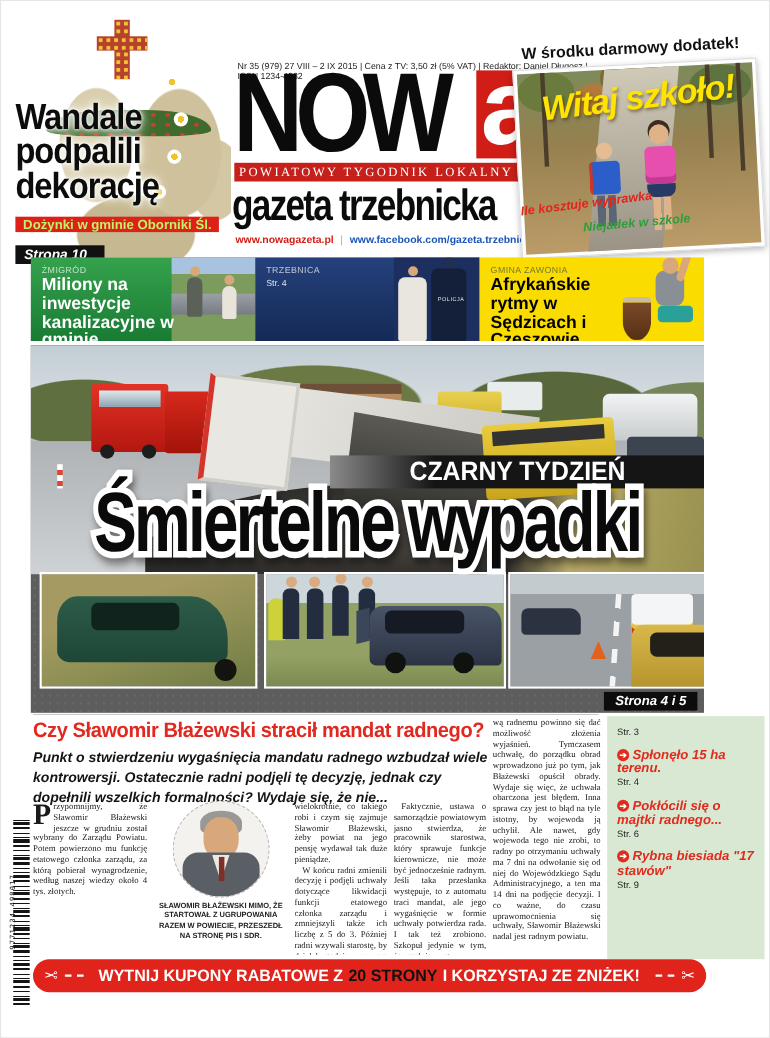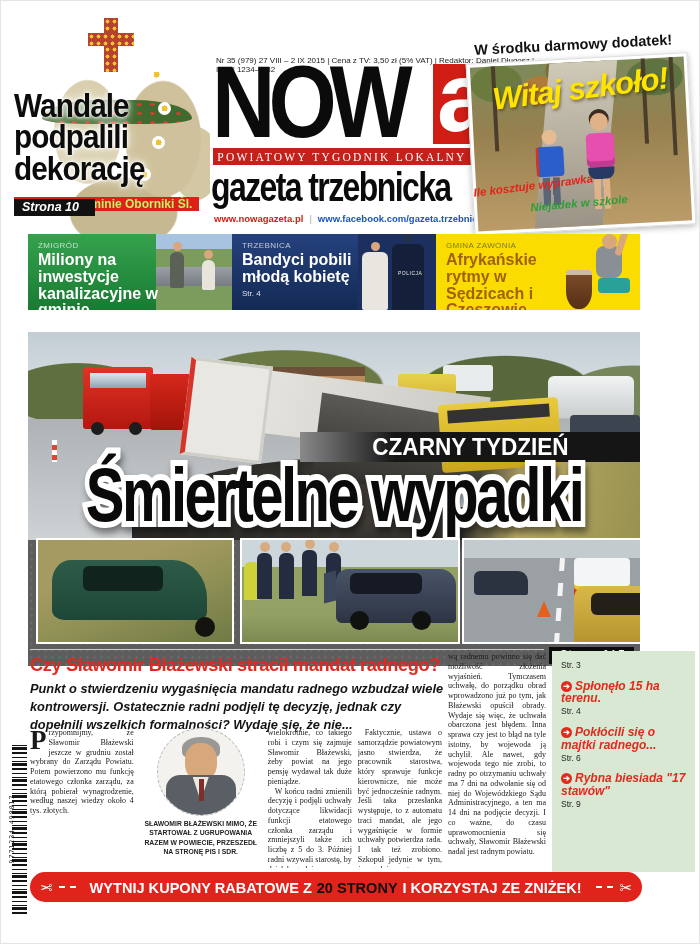--- a/index.html
+++ b/index.html
@@ -23,21 +23,21 @@
     background-image:radial-gradient(#f2c230 1.8px, transparent 2.2px);background-size:7px 7px;}
   .daisy{position:absolute;width:13px;height:13px;border-radius:50%;
     background:radial-gradient(#f0c431 0 3px,#fff 3px 7px,transparent 7px);}
   .d1{left:148px;top:62px;} .d2{left:156px;top:96px;} .d3{left:150px;top:130px;} .d4{left:136px;top:162px;}
 
   .tl-head{position:absolute;left:14px;top:90px;width:220px;font-size:33px;font-weight:bold;
     line-height:.95;letter-spacing:-1px;color:#0c0c0c;transform:scaleX(.9);transform-origin:left top;
     text-shadow:0 0 6px #fff,0 0 12px #fff,0 0 3px #fff;}
   .tl-kicker{position:absolute;left:14px;top:197px;background:#dd2118;color:#bef264;
     font-size:12px;font-weight:bold;padding:0 7px;}
-  .tl-page{position:absolute;left:14px;top:199px;background:#111;color:#fff;
+  .tl-page{position:absolute;left:14px;top:223px;background:#111;color:#fff;
     font-size:12.5px;font-weight:bold;font-style:italic;padding:1px 16px 2px 8px;}
 
   
   .issue{position:absolute;left:216px;top:56px;width:330px;font-size:8px;color:#1c1c1c;}
   .logo-row{position:absolute;left:212px;top:62px;display:flex;align-items:flex-start;}
   .logo-now{font-size:102px;font-weight:bold;line-height:.8;letter-spacing:-8px;color:#0b0b0b;
     transform:scaleX(.86);transform-origin:left top;}
   .logo-abox{width:62px;height:80px;background:#d01d16;margin-left:-4px;margin-top:2px;
     display:flex;align-items:center;justify-content:center;overflow:hidden;}
   .logo-a{font-size:98px;font-weight:bold;color:#fff;line-height:.62;margin-top:-14px;}
@@ -89,21 +89,21 @@
   
   .strip{position:absolute;left:28px;top:234px;width:612px;height:76px;display:flex;}
   .panel{width:204px;position:relative;overflow:hidden;}
   .panel1{background:linear-gradient(180deg,#35a24d,#197b33);}
   .panel2{background:linear-gradient(180deg,#25417d,#142a55);}
   .panel3{background:#fadc00;}
   .pn-txt{position:relative;z-index:2;padding:7px 0 0 10px;width:128px;}
   .pn-kicker{font-size:8px;letter-spacing:.4px;color:rgba(255,255,255,.7);}
   .pn-title{font-size:16px;font-weight:bold;line-height:1.05;color:#fff;margin-top:2px;}
   .pn-page{font-size:8px;color:rgba(255,255,255,.85);margin-top:3px;}
-  .panel3 .pn-kicker{color:rgba(25,45,90,.6);} .panel3 .pn-title{color:#a16207;} .panel3 .pn-page{color:rgba(25,45,90,.75);}
+  .panel3 .pn-kicker{color:rgba(25,45,90,.6);} .panel3 .pn-title{color:#000000;} .panel3 .pn-page{color:rgba(25,45,90,.75);}
 
   .p1a{position:absolute;right:0;top:0;width:76px;height:100%;
     background:linear-gradient(180deg,#a8c3e0 0 20%,#7c9c5e 20% 100%);}
   .p1-deck{position:absolute;left:0;top:44%;width:100%;height:24%;background:linear-gradient(#9aa0a6,#767c81);}
   .fig{position:absolute;border-radius:6px 6px 2px 2px;}
   .fig .hd{width:9px;height:9px;border-radius:50%;background:#d8a87c;margin:-10px auto 0;}
   .p1-m1{left:14px;top:18px;width:14px;height:36px;background:#5c6157;}
   .p1-m2{left:46px;top:26px;width:13px;height:30px;background:#e8e4da;}
   .p2a{position:absolute;right:0;top:0;width:78px;height:100%;background:#1c2f5e;}
   .p2-cop{left:34px;top:10px;width:32px;height:66px;background:#141f3a;}
@@ -112,21 +112,21 @@
   .p2-vic{left:4px;top:18px;width:26px;height:58px;background:#e9e6df;}
   .p3a{position:absolute;right:0;top:0;width:82px;height:100%;}
   .p3-drum{position:absolute;left:8px;top:36px;width:26px;height:34px;border-top:5px solid #cbbba6;
     background:linear-gradient(#7a4a28,#552f15);border-radius:4px 4px 12px 12px/4px 4px 18px 18px;}
   .p3-torso{position:absolute;left:38px;top:12px;width:26px;height:32px;background:#8a8f96;border-radius:8px;}
   .p3-head{position:absolute;left:44px;top:0px;width:15px;height:15px;border-radius:50%;background:#d8a87c;box-shadow:0 -2px 0 1px #4a3categorical;}
   .p3-legs{position:absolute;left:40px;top:44px;width:32px;height:15px;background:#2aa198;border-radius:4px;}
   .p3-arm{position:absolute;left:60px;top:-4px;width:7px;height:26px;background:#d8a87c;border-radius:4px;transform:rotate(18deg);}
 
   
-  .main{position:absolute;left:28px;top:332px;width:612px;height:334px;background:#5d5d5d;
+  .main{position:absolute;left:28px;top:314px;width:612px;height:334px;background:#5d5d5d;
     background-image:radial-gradient(#6a6a6a 1px,transparent 1.4px);background-size:7px 7px;overflow:hidden;}
   .road-art{position:absolute;left:0;top:0;width:100%;height:208px;overflow:hidden;background:#b9bdc0;}
   .ra-sky{position:absolute;left:0;top:0;width:100%;height:36%;background:linear-gradient(#c2cdd4,#dde3e6);}
   .ra-trees{position:absolute;left:0;top:6%;width:100%;height:38%;
     background:
       radial-gradient(120px 50px at 8% 62%, #5f6f3f 60%, transparent 62%),
       radial-gradient(160px 58px at 42% 52%, #6b7a44 60%, transparent 62%),
       radial-gradient(140px 54px at 78% 56%, #58683c 60%, transparent 62%),
       radial-gradient(110px 46px at 99% 62%, #76855a 60%, transparent 62%);}
   .ra-house{position:absolute;left:40%;top:17%;width:92px;height:32px;
@@ -337,21 +337,20 @@
             <div class="hd"></div>
           </div>
         <div class="fig p1-m2">
             <div class="hd"></div>
           </div>
       </div>
     </div>
     <div class="panel panel2">
       <div class="pn-txt">
         <div class="pn-kicker">TRZEBNICA</div>
-        <div class="pn-title">Bandyci pobili młodą kobietę</div>
         <div class="pn-page">Str. 4</div>
       </div>
       <div class="p2a">
         <div class="fig p2-vic">
             <div class="hd"></div>
           </div>
         <div class="fig p2-cop">
           <div class="hd"></div>
           <div class="p2-lbl">POLICJA</div>
         </div>

